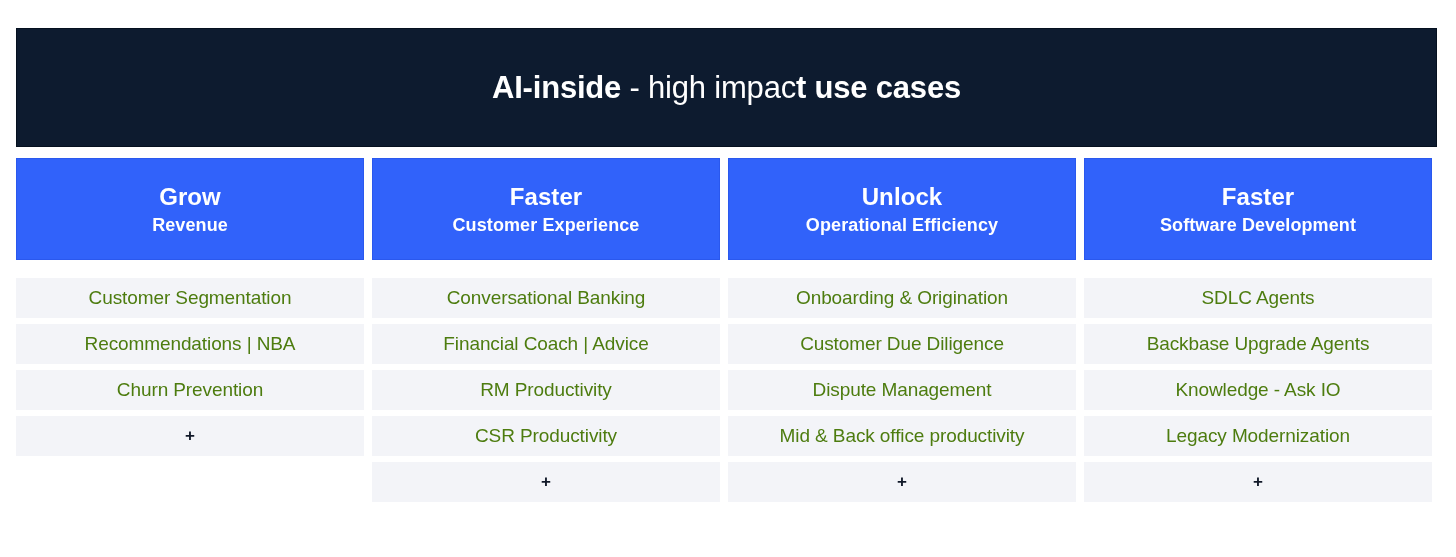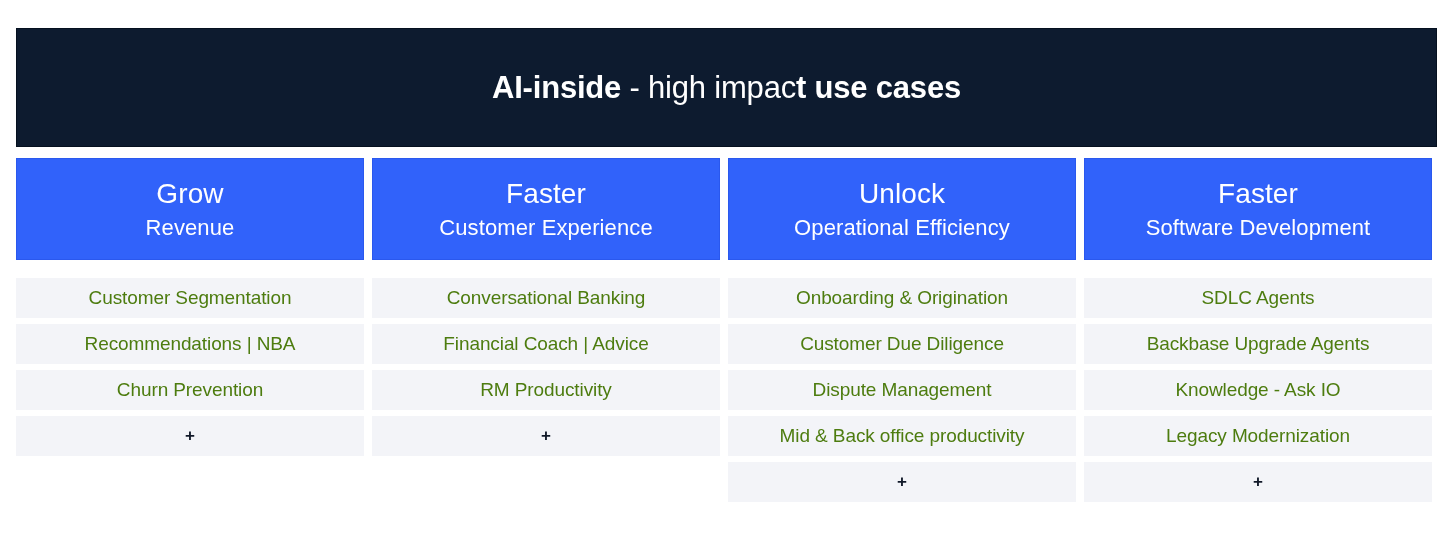--- a/index.html
+++ b/index.html
@@ -73,28 +73,28 @@
     height: 102px;
     display: flex;
     flex-direction: column;
     align-items: center;
     justify-content: center;
     padding: 0 8px;
     text-align: center;
     color: #ffffff;
   }
   .col-header .line1 {
-    font-size: 28px;
-    font-weight: 400;
+    font-size: 24px;
+    font-weight: 700;
     line-height: 1.35;
     letter-spacing: 0.1px;
   }
   .col-header .line2 {
-    font-size: 22px;
-    font-weight: 400;
+    font-size: 18px;
+    font-weight: 700;
     line-height: 1.35;
     letter-spacing: 0.1px;
   }
 
   .col-items {
     margin-top: 18px;
     display: flex;
     flex-direction: column;
     gap: 6px;
   }
@@ -148,20 +148,21 @@
 
     <div class="column">
       <div class="col-header">
         <span class="line1">Faster</span>
         <span class="line2">Customer Experience</span>
       </div>
       <div class="col-items">
         <div class="item">Conversational Banking</div>
         <div class="item">Financial Coach | Advice</div>
         <div class="item">RM Productivity</div>
+        <div class="item">CSR Productivity</div>
         <div class="item add">+</div>
       </div>
     </div>
 
     <div class="column">
       <div class="col-header">
         <span class="line1">Unlock</span>
         <span class="line2">Operational Efficiency</span>
       </div>
       <div class="col-items">

